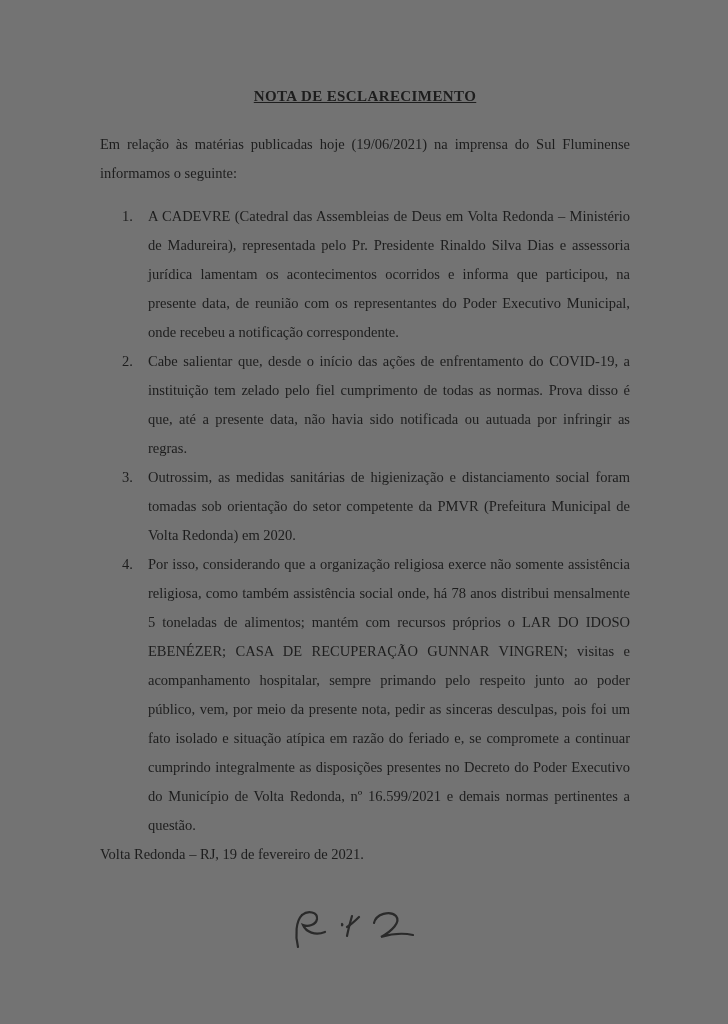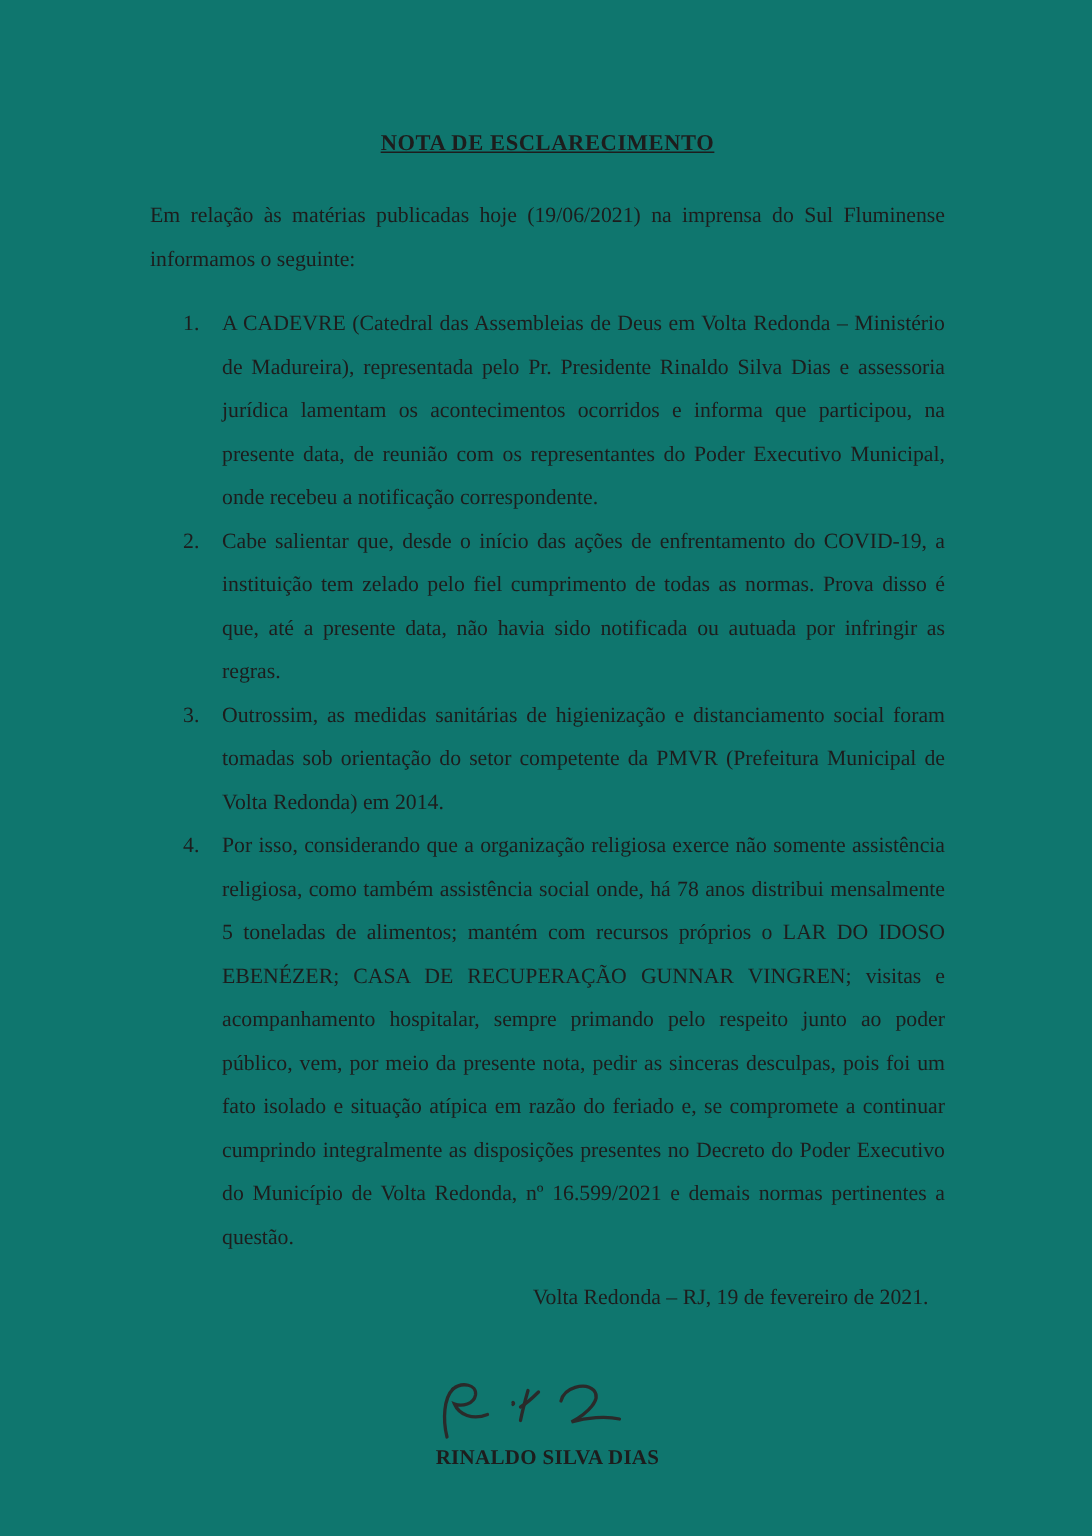--- a/index.html
+++ b/index.html
@@ -5,21 +5,21 @@
   html, body {
     margin: 0;
     padding: 0;
     background: #ffffff;
   }
   .page {
     position: relative;
     width: 728px;
     height: 1024px;
     margin: 0 auto;
-    background: #0f766e;
+    background: #737373;
     color: #1d1d1d;
     font-family: "Liberation Serif", "DejaVu Serif", serif;
     font-size: 14.5px;
     line-height: 29px;
     overflow: hidden;
     box-sizing: border-box;
     padding: 86px 98px 0 100px;
   }
   .doc-title {
     text-align: center;
@@ -44,22 +44,21 @@
   }
   .item .num {
     flex: 0 0 26px;
     width: 26px;
   }
   .item .txt {
     flex: 1 1 auto;
     text-align: justify;
   }
   .dateline {
-    text-align: right;
-    margin: 11px;
+    margin: 0;
     padding-top: 0;
   }
   .sig-block {
     margin-top: 34px;
     text-align: center;
   }
   .sig-scribble {
     display: block;
     margin: 0 auto -6px auto;
   }
@@ -87,37 +86,36 @@
       <div class="txt">A CADEVRE (Catedral das Assembleias de Deus em Volta Redonda – Ministério de Madureira), representada pelo Pr. Presidente Rinaldo Silva Dias e assessoria jurídica lamentam os acontecimentos ocorridos e informa que participou, na presente data, de reunião com os representantes do Poder Executivo Municipal, onde recebeu a notificação correspondente.</div>
     </div>
 
     <div class="item">
       <span class="num">2.</span>
       <div class="txt">Cabe salientar que, desde o início das ações de enfrentamento do COVID-19, a instituição tem zelado pelo fiel cumprimento de todas as normas. Prova disso é que, até a presente data, não havia sido notificada ou autuada por infringir as regras.</div>
     </div>
 
     <div class="item">
       <span class="num">3.</span>
-      <div class="txt">Outrossim, as medidas sanitárias de higienização e distanciamento social foram tomadas sob orientação do setor competente da PMVR (Prefeitura Municipal de Volta Redonda) em 2014.</div>
+      <div class="txt">Outrossim, as medidas sanitárias de higienização e distanciamento social foram tomadas sob orientação do setor competente da PMVR (Prefeitura Municipal de Volta Redonda) em 2020.</div>
     </div>
 
     <div class="item">
       <span class="num">4.</span>
       <div class="txt">Por isso, considerando que a organização religiosa exerce não somente assistência religiosa, como também assistência social onde, há 78 anos distribui mensalmente 5 toneladas de alimentos; mantém com recursos próprios o LAR DO IDOSO EBENÉZER; CASA DE RECUPERAÇÃO GUNNAR VINGREN; visitas e acompanhamento hospitalar, sempre primando pelo respeito junto ao poder público, vem, por meio da presente nota, pedir as sinceras desculpas, pois foi um fato isolado e situação atípica em razão do feriado e, se compromete a continuar cumprindo integralmente as disposições presentes no Decreto do Poder Executivo do Município de Volta Redonda, nº 16.599/2021 e demais normas pertinentes a questão.</div>
     </div>
 
   </div>
 
   <p class="dateline">Volta Redonda – RJ, 19 de fevereiro de 2021.</p>
 
   <div class="sig-block">
     <svg class="sig-scribble" width="170" height="56" viewBox="0 0 170 56" fill="none" stroke="#2a2a2a" stroke-width="2.2" stroke-linecap="round">
       <path d="M18,44 C15,32 16,18 22,12"></path>
       <path d="M22,12 C28,7 38,9 37,16 C36,22 28,24 23,22 C26,29 35,33 45,29"></path>
       <path d="M62,21 C62.5,21.5 62.5,22 62,22.3"></path>
       <path d="M72,13 C70,20 68,28 67,33"></path>
       <path d="M67,24 C72,21 76,17 79,14"></path>
       <path d="M94,20 C96,11 110,7 116,13 C121,19 112,28 101,34 C111,31 124,30 133,32"></path>
     </svg>
-    <p class="sig-name">RINALDO SILVA DIAS</p>
   </div>
 
 </div>
 
 </body></html>

